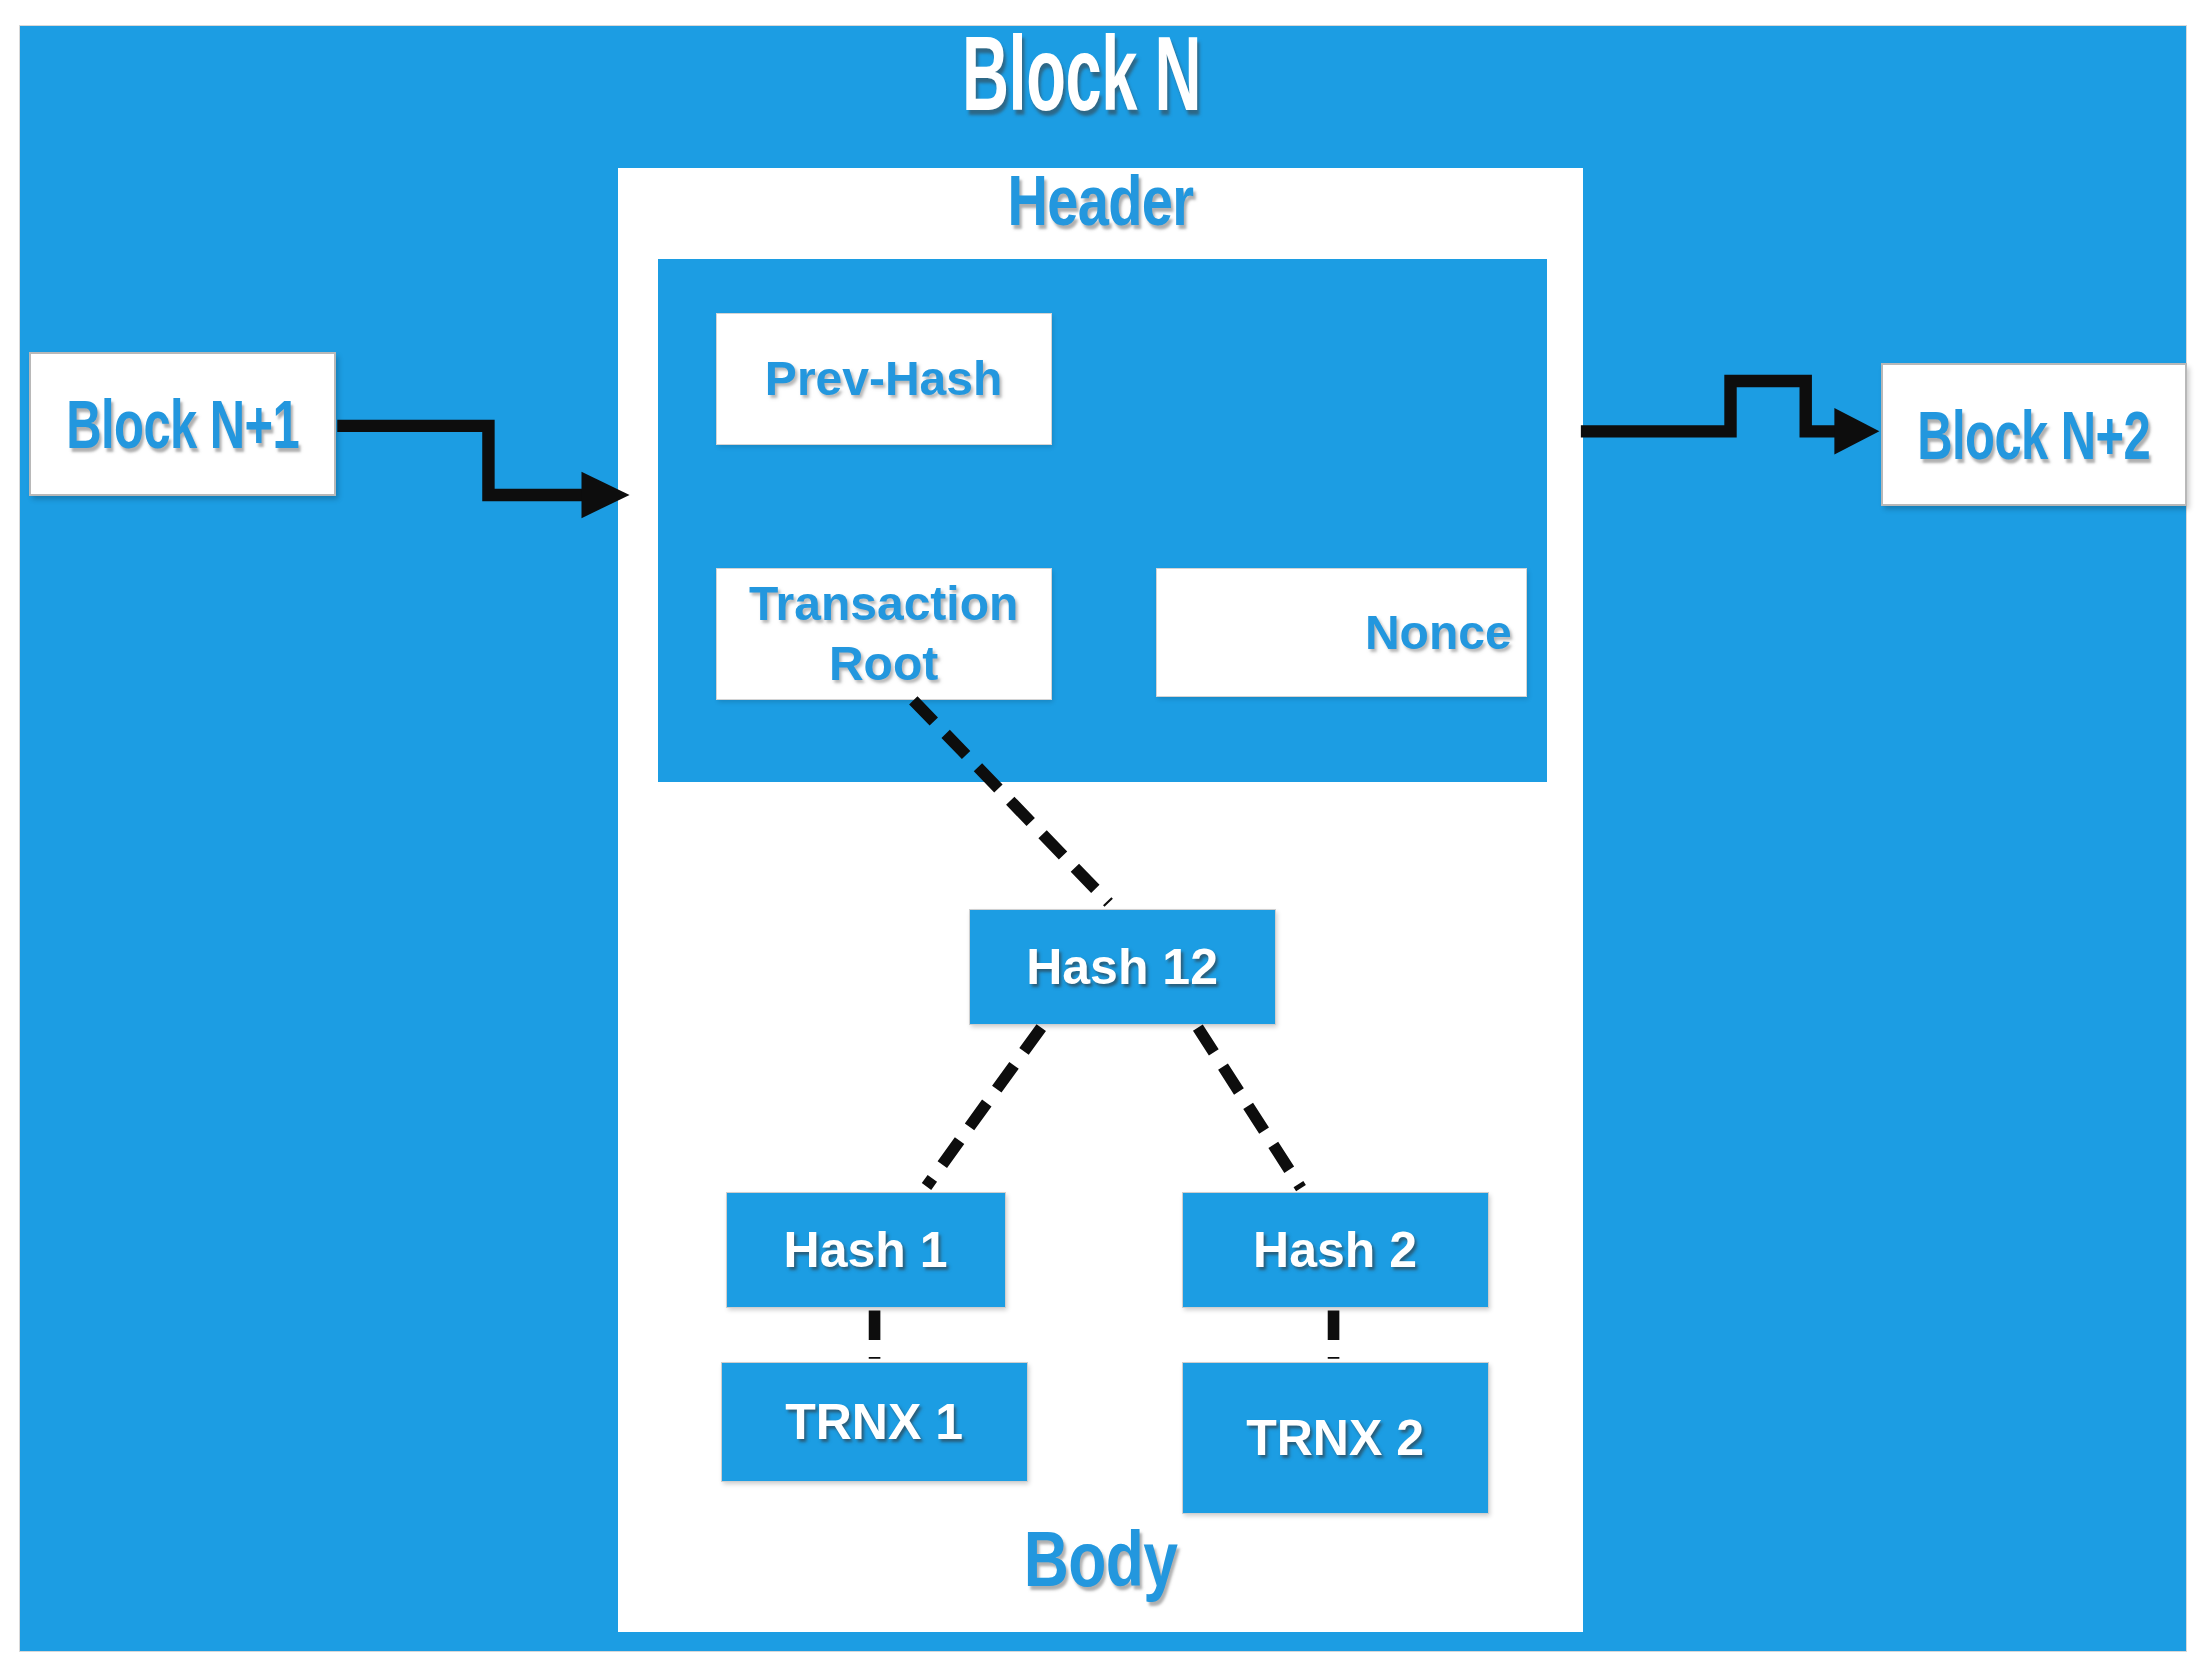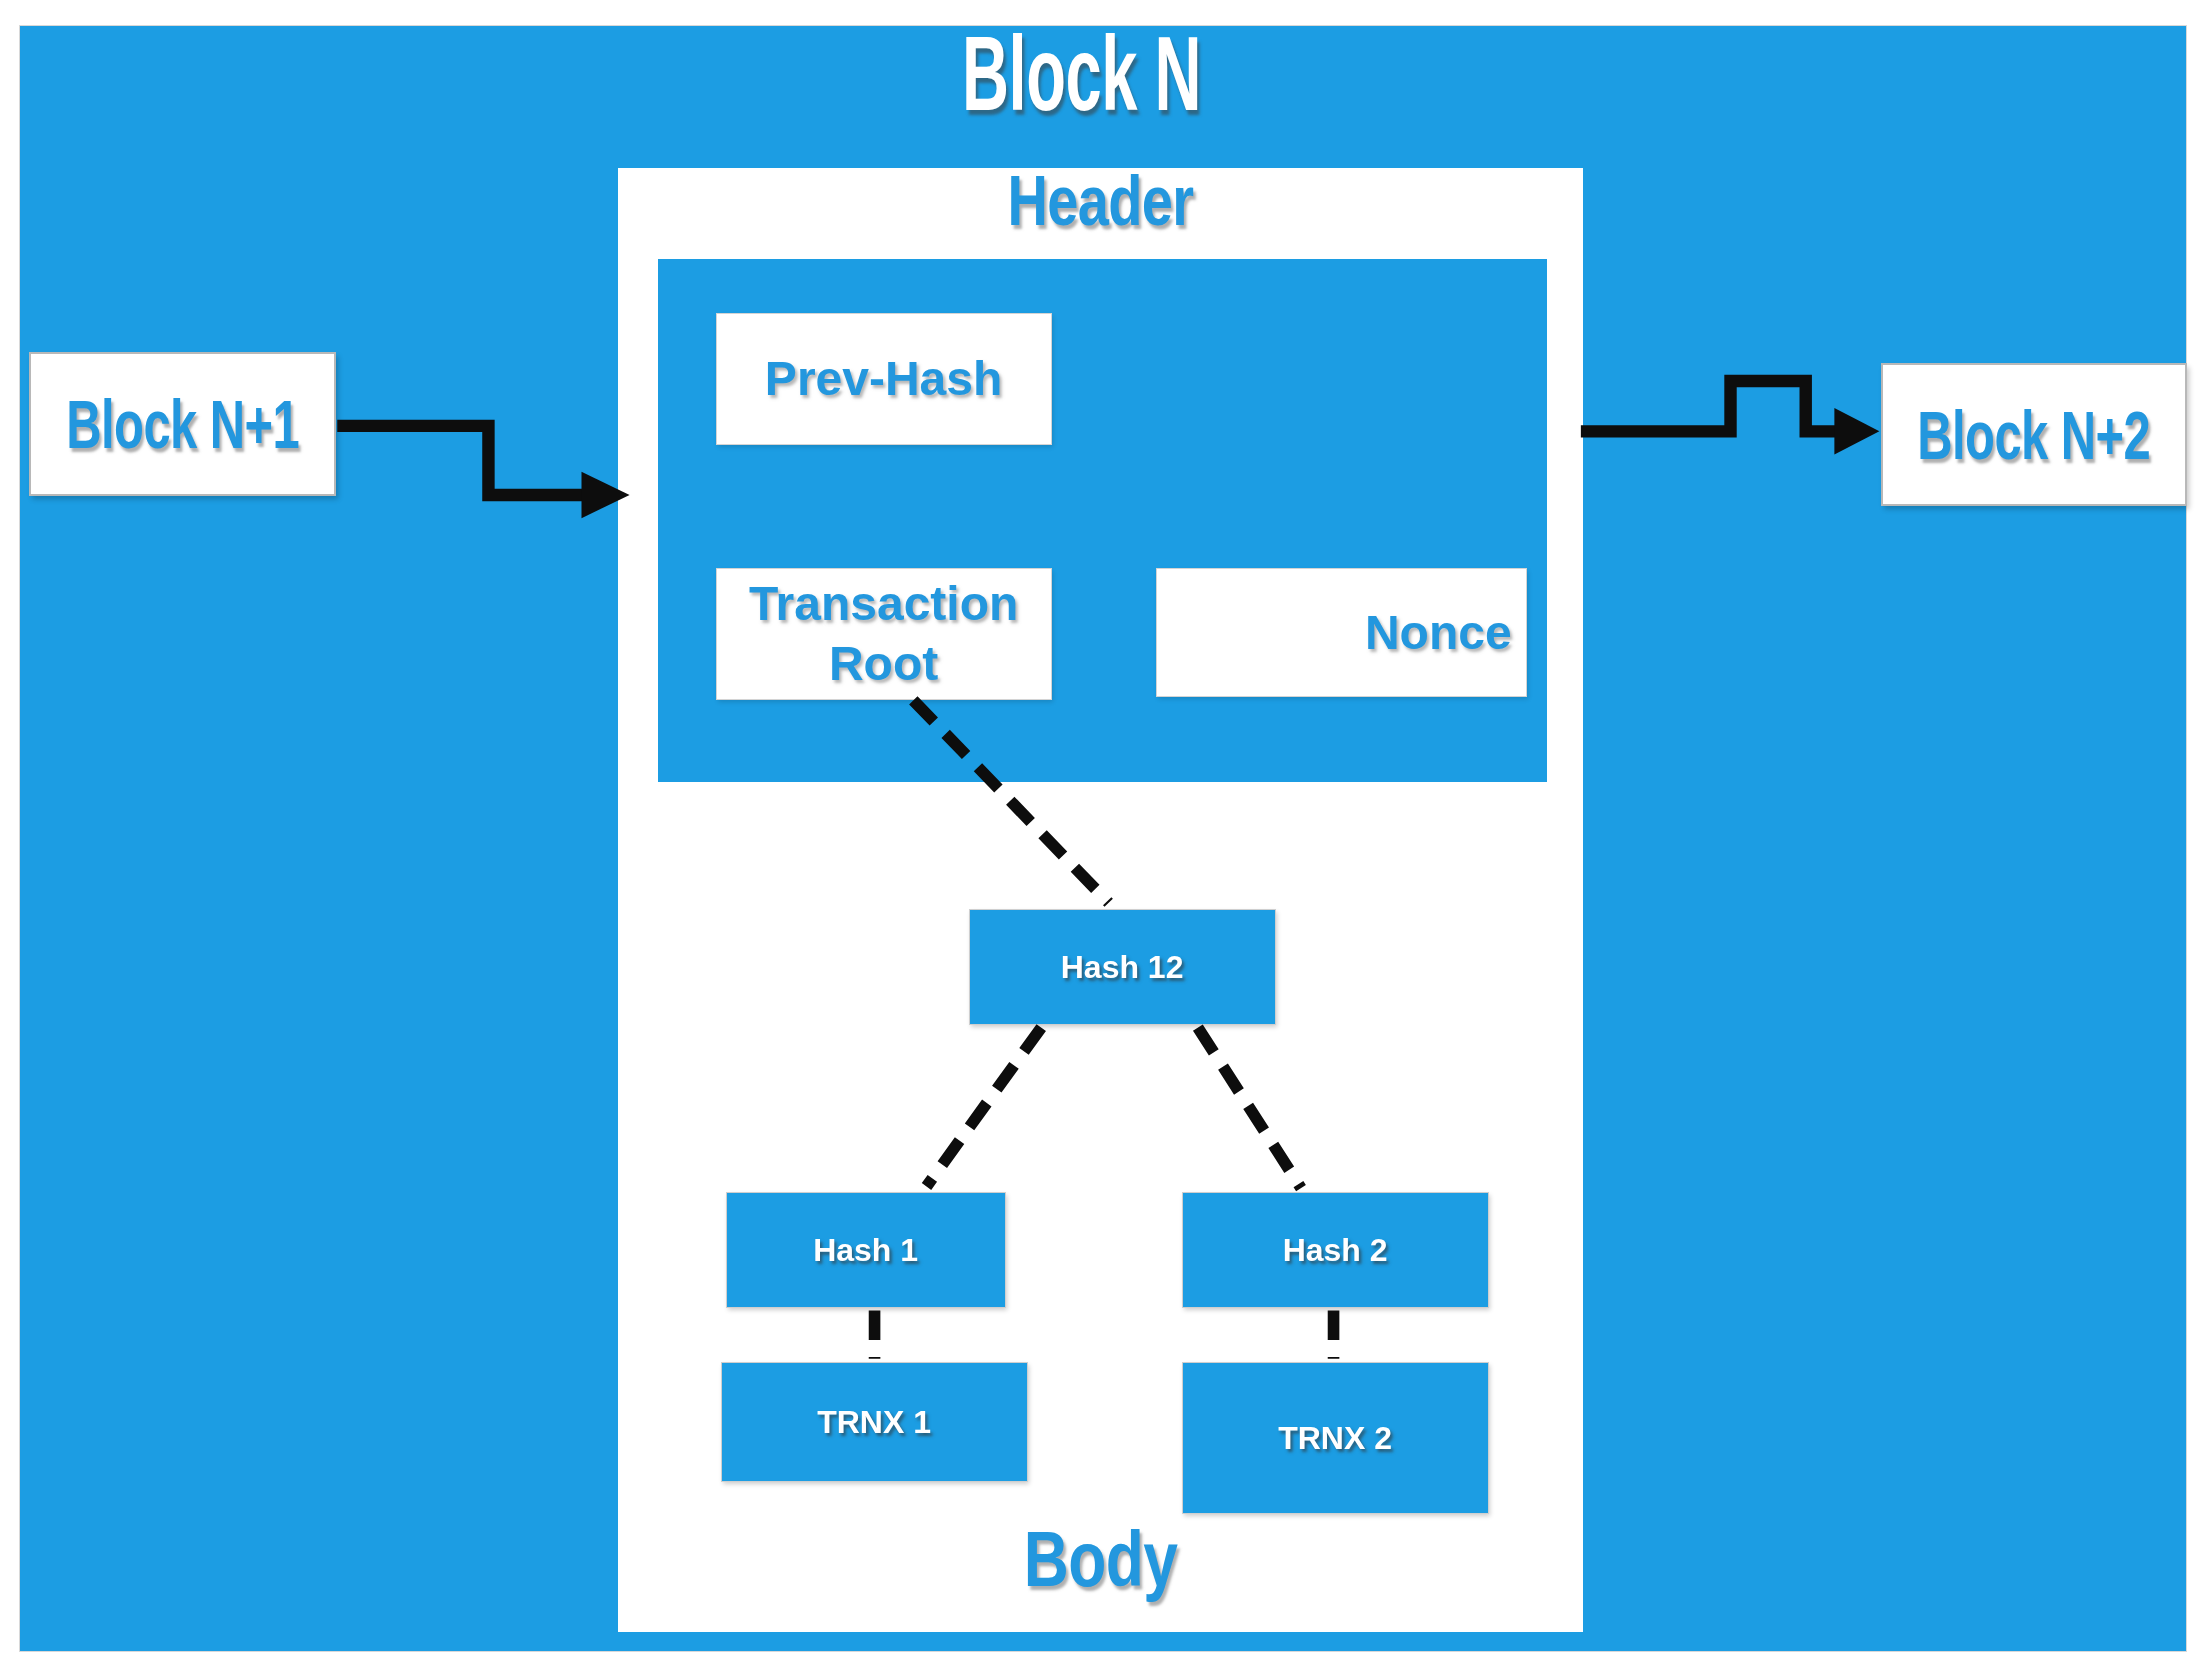--- a/index.html
+++ b/index.html
@@ -64,21 +64,21 @@
   .f-prev {left:58px; top:54px; width:336px;height:132px;}
   .f-time {left:489px;top:54px; width:333px;height:129px;}
   .f-root {left:58px; top:309px;width:336px;height:132px;}
   .f-nonce{left:498px;top:309px;width:371px;height:129px;justify-content:flex-end;}
 
   .node{
     position:absolute;background:var(--accent);
     border:1.6px solid #cfcfcf;
     box-shadow:2.3px 3.1px 4.7px rgba(0,0,0,0.2);
     display:flex;align-items:center;justify-content:center;text-align:center;
-    color:#ffffff;font-size:32px;font-weight:bold;
+    color:#ffffff;font-size:50px;font-weight:bold;
     text-shadow:2.3px 3.1px 3.1px rgba(50,50,50,0.6);
   }
   .n-root{left:351px;top:741px; width:307px;height:116px;}
   .n-h1  {left:108px;top:1024px;width:280px;height:116px;}
   .n-h2  {left:564px;top:1024px;width:307px;height:116px;}
   .n-t1  {left:103px;top:1194px;width:307px;height:120px;}
   .n-t2  {left:564px;top:1194px;width:307px;height:152px;}
 
   .side-box{
     position:absolute;background:#ffffff;

